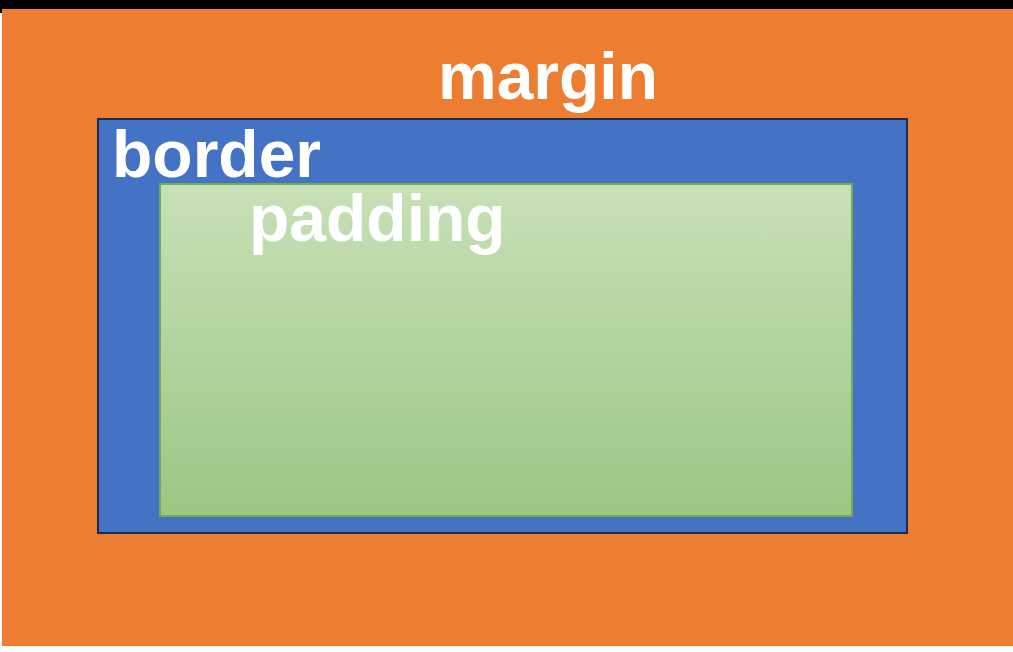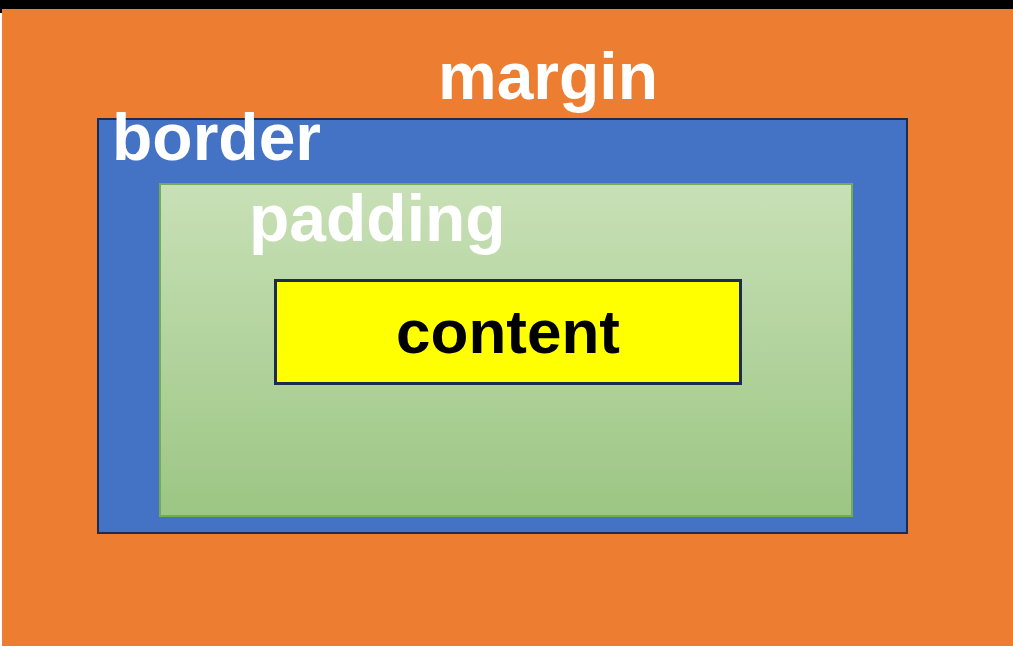--- a/index.html
+++ b/index.html
@@ -77,26 +77,23 @@
 <div class="canvas" style="background: rgb(255, 255, 255);">
 
   <div class="topbar" style="background: rgb(0, 0, 0);"></div>
 
   <div class="box margin-box" style="background: rgb(237, 125, 49);">
 
     <div class="label margin-label" style="color: rgb(255, 255, 255);">margin</div>
 
     <div class="box border-box" style="background: rgb(68, 114, 196); border-color: rgb(27, 44, 79);">
 
-      <div class="label border-label" style="color: rgb(255, 255, 255);">border</div>
+      <div class="label border-label" style="color: rgb(255, 255, 255); margin-top: 17px;">border</div>
 
       <div class="box padding-box" style="--grad-top: #C8E0B6; --grad-bottom: #9CC684; border-color: rgb(116, 172, 82);">
 
         <div class="label padding-label" style="color: rgb(255, 255, 255);">padding</div>
 
-        <div class="box content-box" style="background: rgb(255, 255, 0); border-color: rgb(27, 44, 79);">
-          <span class="content-label" style="color: rgb(0, 0, 0);">content</span>
-        </div>
 
       </div>
     </div>
   </div>
 </div>
 
 </body></html>

